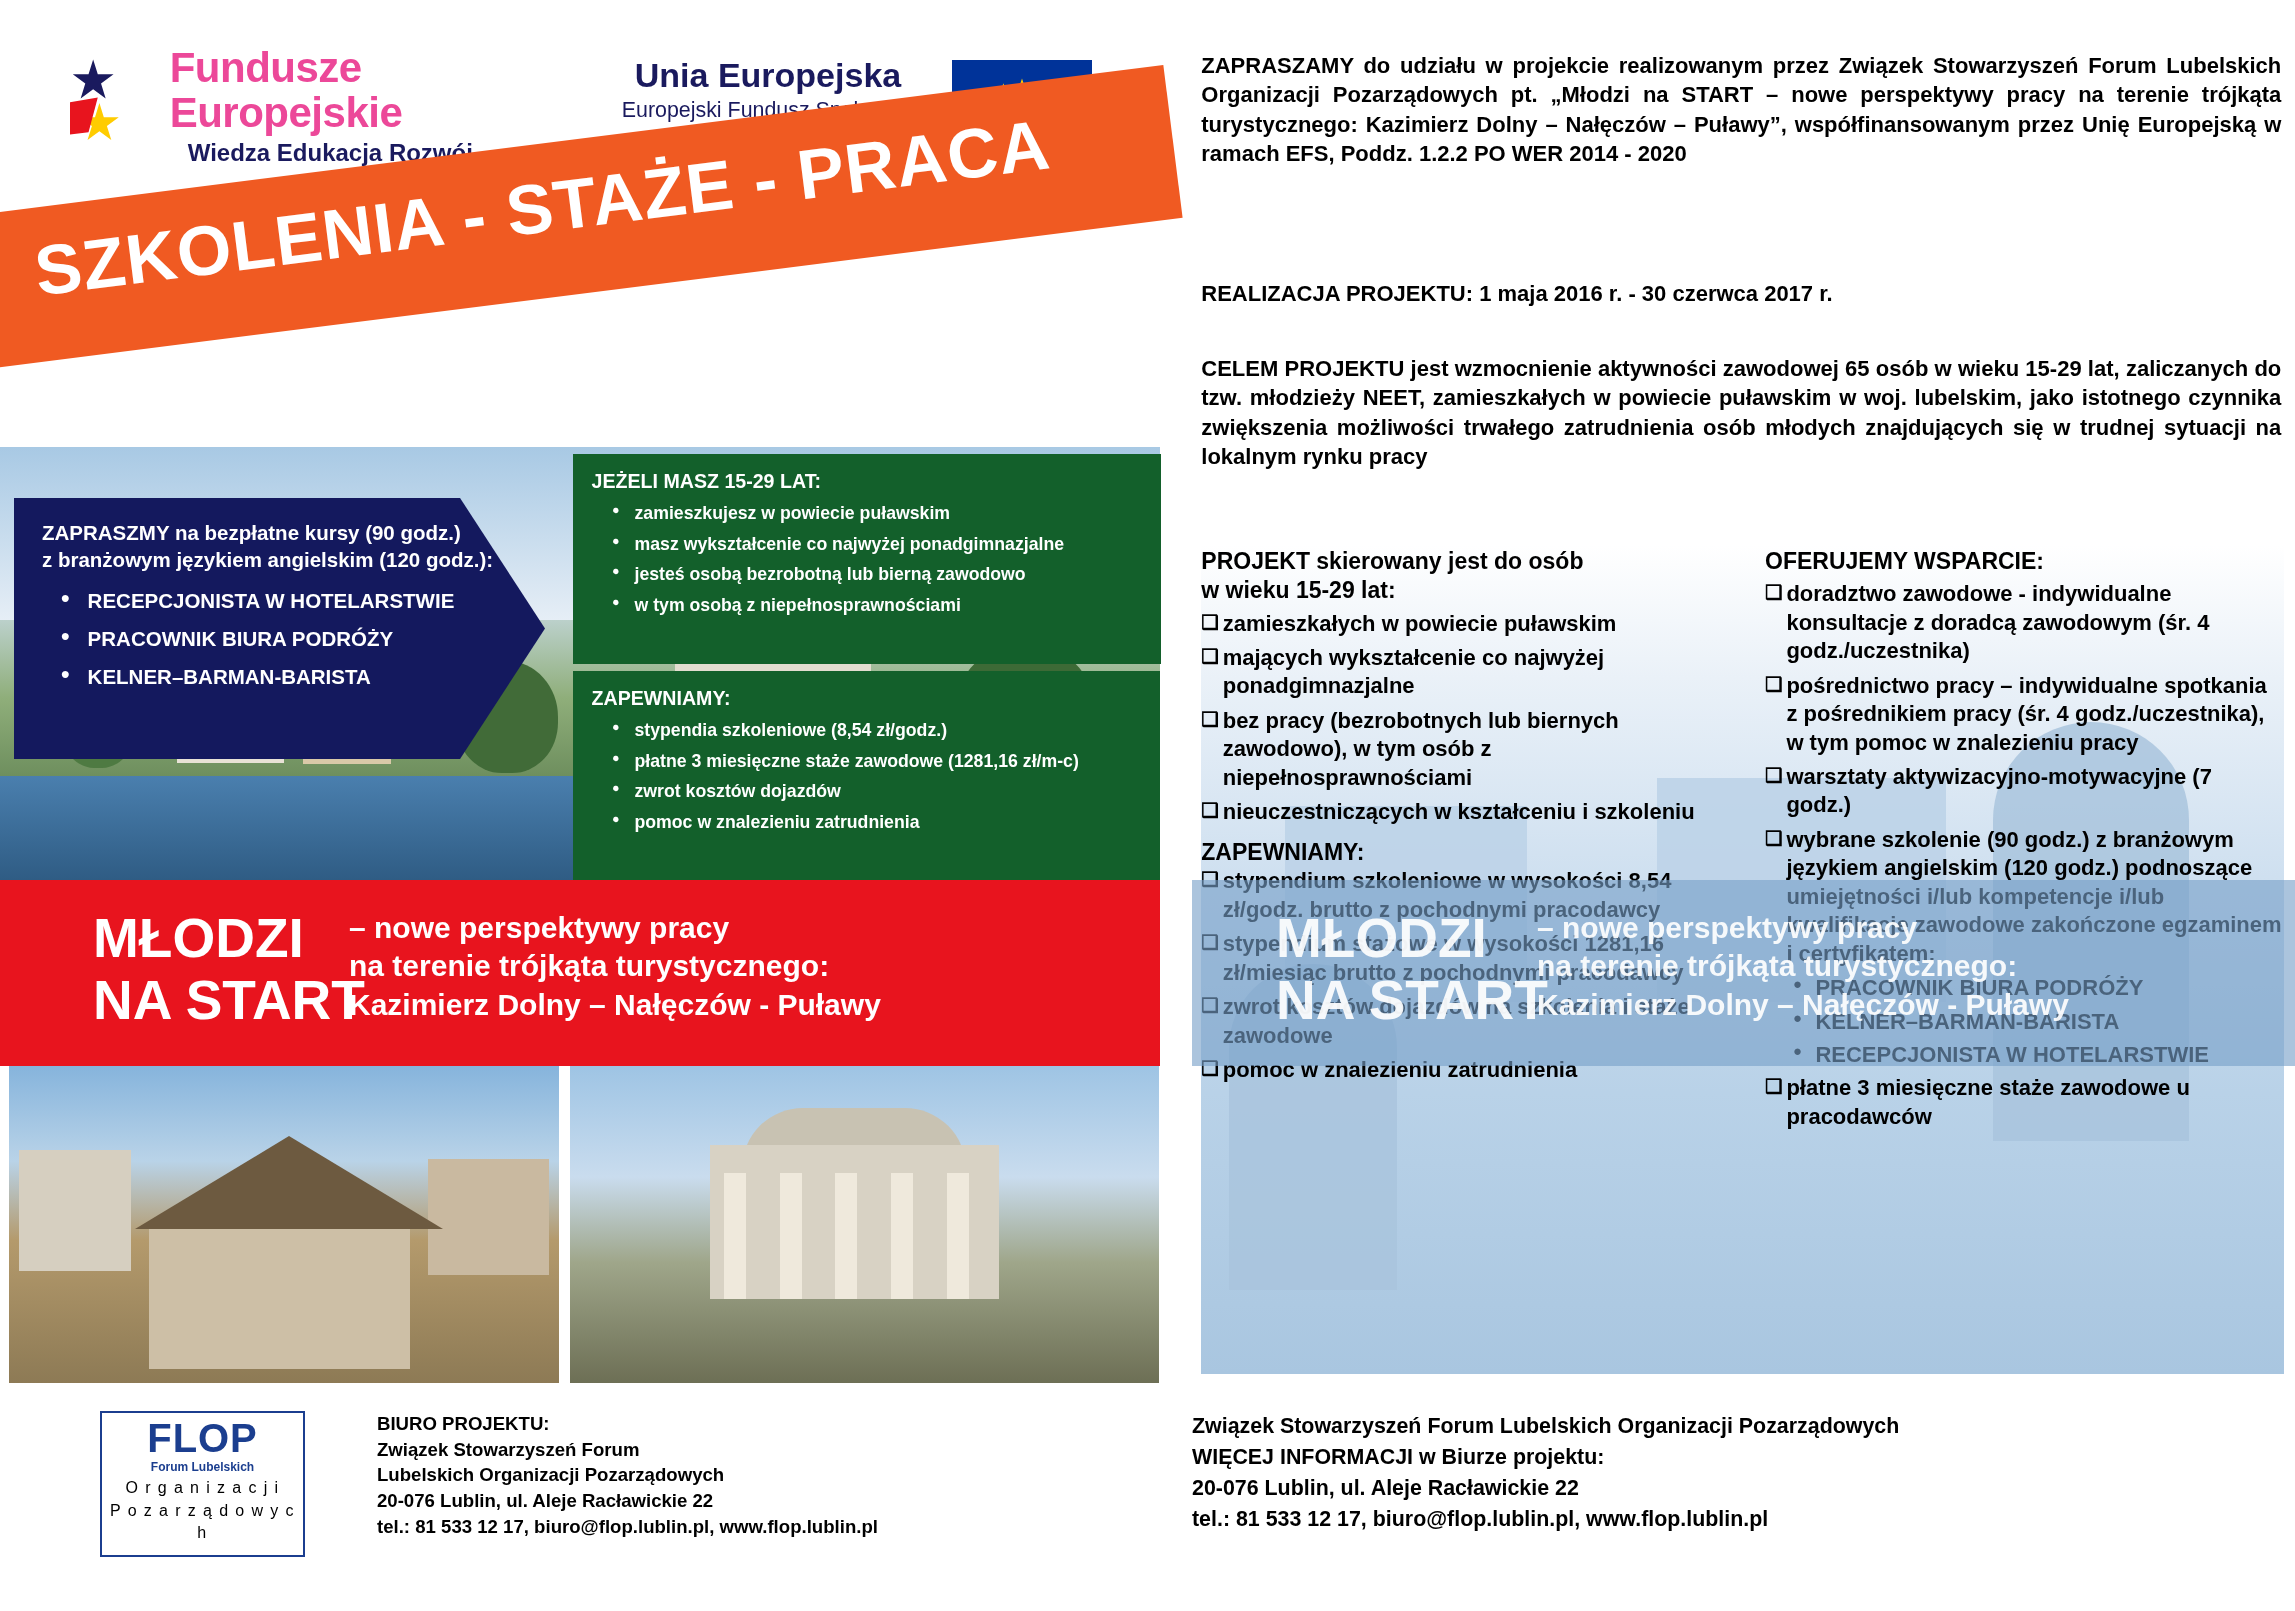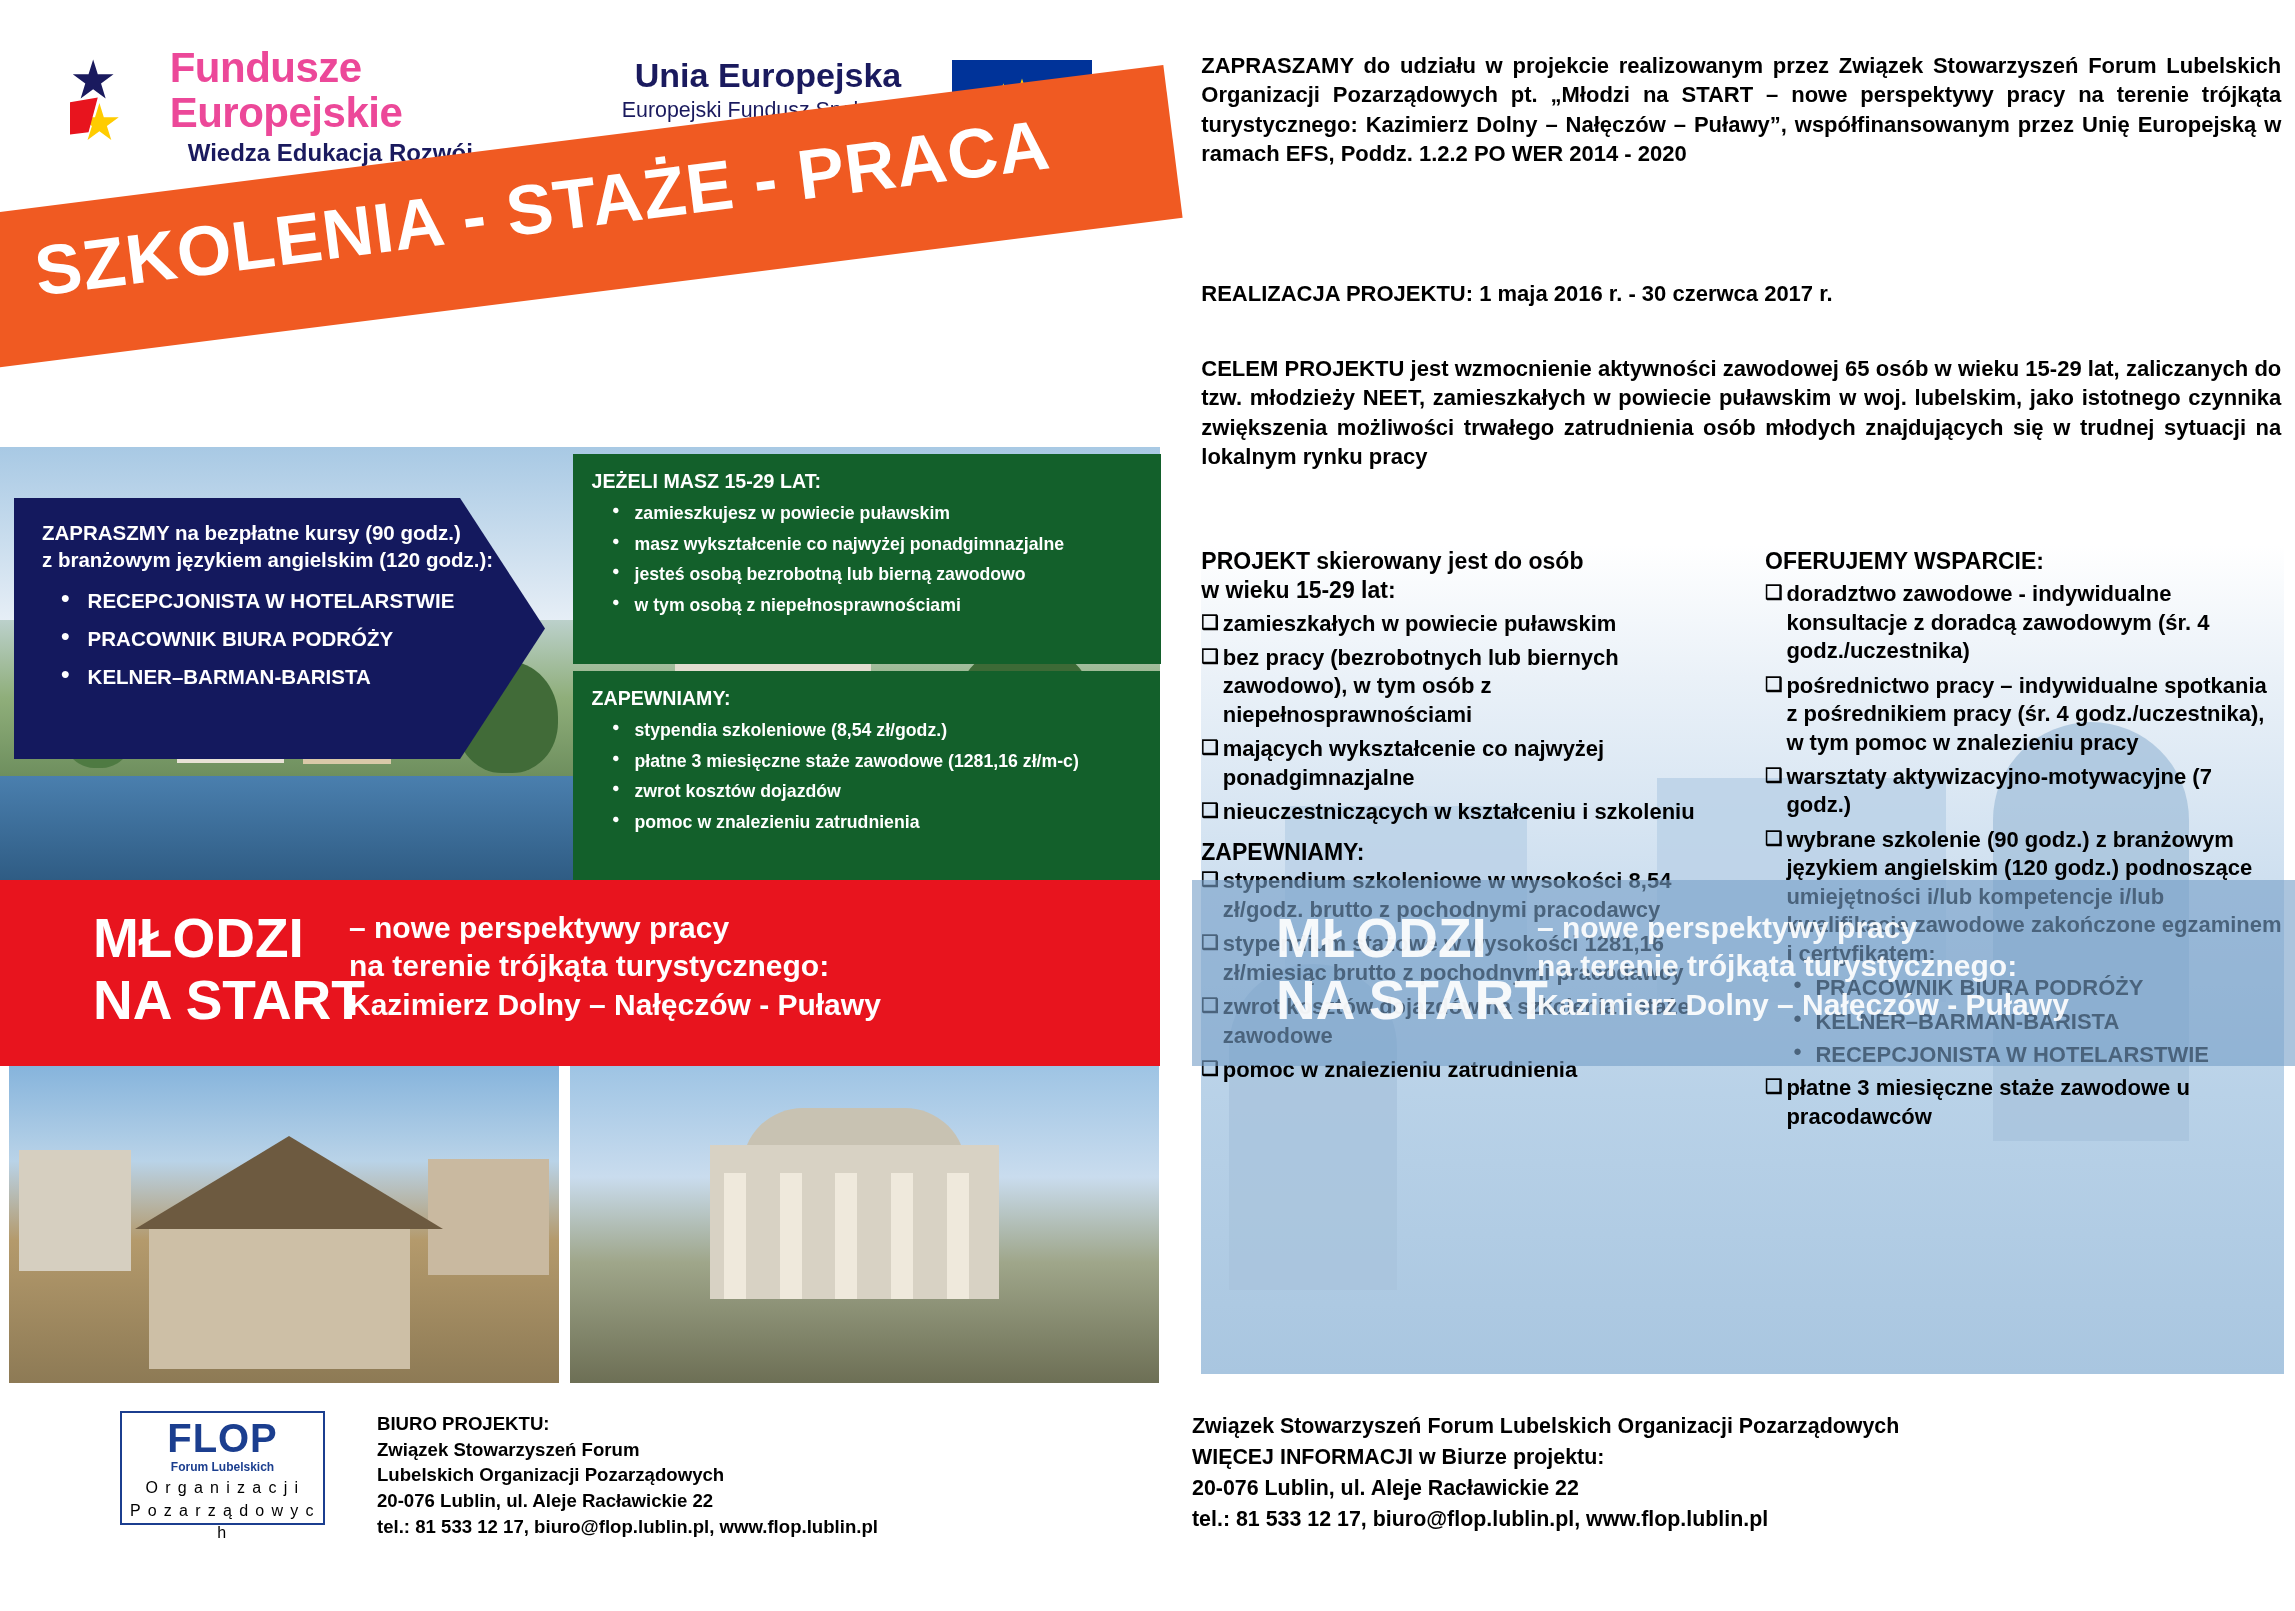--- a/index.html
+++ b/index.html
@@ -476,24 +476,24 @@
     font-size: 30px;
     font-weight: bold;
     line-height: 1.28;
     white-space: pre-line;
     opacity: .92;
   }
 
   
   .flop-logo {
     position: absolute;
-    left: 120px;
+    left: 100px;
     top: 1411px;
     width: 205px;
-    height: 114px;
+    height: 146px;
     border: 2.8px solid #1b3e8f;
     box-sizing: border-box;
     background: #ffffff;
     padding: 4.7px 3.7px;
   }
   .flop-logo .fl-main {
     font-size: 40px;
     font-weight: bold;
     color: #1b3e8f;
     letter-spacing: 0.9px;
@@ -670,22 +670,22 @@
       <div class="bt-building" style="left:456px;top:233px;width:289px;height:224px;"></div>
       <div class="bt-tree" style="left:792px;top:177px;width:196px;height:419px;border-radius:98px 98px 0 0;"></div>
       <div class="bt-tree" style="left:28px;top:419px;width:168px;height:326px;border-radius:84px 84px 0 0;"></div>
     </div>
 
     <div class="r-col-left">
       <div class="r-head" style="white-space:pre-line;">PROJEKT skierowany jest do osób
 w wieku 15-29 lat:</div>
       <ul class="sq">
         <li>zamieszkałych w powiecie puławskim</li>
+        <li>mających wykształcenie co najwyżej ponadgimnazjalne</li>
         <li>bez pracy (bezrobotnych lub biernych zawodowo), w tym osób z niepełnosprawnościami</li>
-        <li>mających wykształcenie co najwyżej ponadgimnazjalne</li>
         <li>nieuczestniczących w kształceniu i szkoleniu</li>
       </ul>
       <div class="r-sub-head">ZAPEWNIAMY:</div>
       <ul class="sq">
         <li>stypendium szkoleniowe w wysokości 8,54 zł/godz. brutto z pochodnymi pracodawcy</li>
         <li>stypendium stażowe w wysokości 1281,16 zł/miesiąc brutto z pochodnymi pracodawcy</li>
         <li>zwrot kosztów dojazdów na szkolenia i staże zawodowe</li>
         <li>pomoc w znalezieniu zatrudnienia</li>
       </ul>
     </div>

